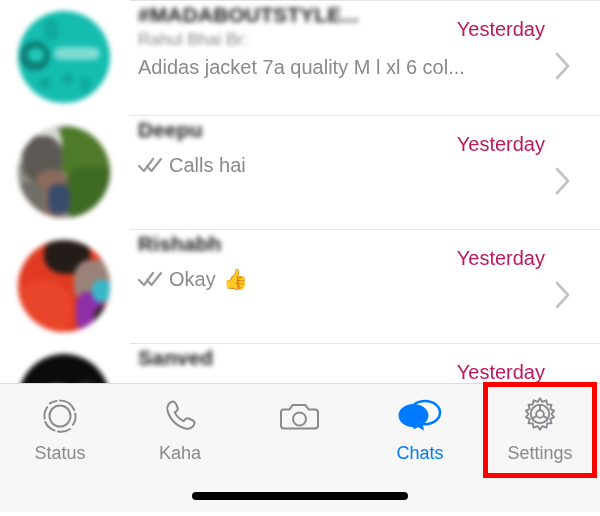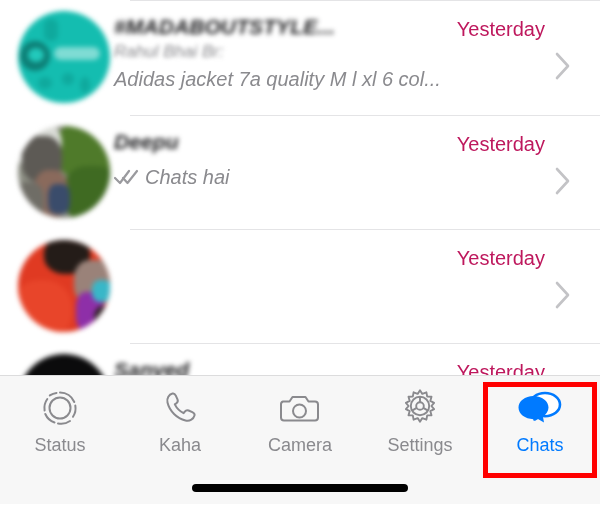--- a/index.html
+++ b/index.html
@@ -94,25 +94,24 @@
   .av3 .b5 { left: -6px; top: 40px; width: 60px; height: 60px; background: #e8452a; border-radius: 45%; }
   .av3 .b6 { left: 76px; top: 66px; width: 22px; height: 28px; background: #2b2320; border-radius: 40%; }
 
   
   .av4 { background: #0b0b0c; }
   .av4 .b1 { left: 24px; top: 30px; width: 30px; height: 22px; background: #6f6f72; border-radius: 50%; }
   .av4 .b2 { left: 56px; top: 26px; width: 26px; height: 26px; background: #242428; border-radius: 50%; }
 
   .row-body {
     position: relative;
-    margin-left: 4px;
-    padding-top: 14px;
+    margin-left: 28px;
+    padding-top: 2px;
     flex: 1 1 auto;
     min-width: 0;
-    font-style: italic;
   }
   .chat-title {
     font-size: 21px;
     font-weight: bold;
     color: #1b1b1d;
     letter-spacing: 0.1px;
     line-height: 26px;
     white-space: nowrap;
   }
   .chat-title.blurred { filter: blur(2.4px); }
@@ -161,21 +160,21 @@
     position: absolute;
     right: 27px;
     top: 50px;
     line-height: 0;
   }
 
   
   .tabbar {
     position: absolute;
     left: 0;
-    bottom: 12px;
+    bottom: 4px;
     width: 600px;
     height: 129px;
     background: #f7f7f7;
     border-top: 1px solid #dcdcdd;
     box-sizing: border-box;
   }
   .tabs {
     display: flex;
     width: 100%;
     padding-top: 11px;
@@ -272,21 +271,21 @@
       </div>
       <div class="row-body">
         <div class="chat-title blurred">Deepu</div>
         <div class="chat-preview" style="margin-top:9px">
           <span class="ticks">
             <svg width="26" height="18" viewBox="0 0 26 18">
                 <path d="M1 10 L6 15 L15 3" fill="none" stroke="#9a9a9e" stroke-width="2.2" stroke-linecap="round" stroke-linejoin="round"></path>
                 <path d="M9 10 L13.5 15 L23 3" fill="none" stroke="#9a9a9e" stroke-width="2.2" stroke-linecap="round" stroke-linejoin="round"></path>
               </svg>
           </span>
-          <span>Chats hai</span>
+          <span>Calls hai</span>
         </div>
       </div>
       <div class="row-right">
         <div class="timestamp">Yesterday</div>
         <div class="chevron">
           <svg width="20" height="32" viewBox="0 0 20 32">
               <path d="M4 4 L15 16 L4 28" fill="none" stroke="#c3c3c6" stroke-width="2.6" stroke-linecap="round" stroke-linejoin="round"></path>
             </svg>
         </div>
       </div>
@@ -294,20 +293,33 @@
 
     <div class="chat-row">
       <div class="row-divider"></div>
       <div class="avatar av3">
         <span class="blob b1"></span>
           <span class="blob b2"></span>
           <span class="blob b3"></span>
         <span class="blob b4"></span>
           <span class="blob b5"></span>
           <span class="blob b6"></span>
+      </div>
+      <div class="row-body">
+        <div class="chat-title blurred">Rishabh</div>
+        <div class="chat-preview" style="margin-top:9px">
+          <span class="ticks">
+            <svg width="26" height="18" viewBox="0 0 26 18">
+                <path d="M1 10 L6 15 L15 3" fill="none" stroke="#9a9a9e" stroke-width="2.2" stroke-linecap="round" stroke-linejoin="round"></path>
+                <path d="M9 10 L13.5 15 L23 3" fill="none" stroke="#9a9a9e" stroke-width="2.2" stroke-linecap="round" stroke-linejoin="round"></path>
+              </svg>
+          </span>
+          <span>Okay</span>
+          <span class="emoji">👍</span>
+        </div>
       </div>
       <div class="row-right">
         <div class="timestamp">Yesterday</div>
         <div class="chevron">
           <svg width="20" height="32" viewBox="0 0 20 32">
               <path d="M4 4 L15 16 L4 28" fill="none" stroke="#c3c3c6" stroke-width="2.6" stroke-linecap="round" stroke-linejoin="round"></path>
             </svg>
         </div>
       </div>
     </div>
@@ -357,50 +369,49 @@
         <div class="tab-label">Kaha</div>
       </div>
 
       <div class="tab">
         <div class="tab-icon">
           <svg width="42" height="40" viewBox="0 0 42 40">
             <path d="M4 13.5 h6.5 l3-4.5 h13 l3 4.5 H36 a3 3 0 0 1 3 3 v13 a3 3 0 0 1 -3 3 H5 a3 3 0 0 1 -3 -3 v-13 a3 3 0 0 1 2 -3 Z" fill="none" stroke="#8a8a8e" stroke-width="2" stroke-linejoin="round"></path>
             <circle cx="20.5" cy="23" r="6.5" fill="none" stroke="#8a8a8e" stroke-width="2"></circle>
           </svg>
         </div>
-        <div class="tab-label">Camera</div>
+      </div>
+
+      <div class="tab active">
+        <div class="tab-icon">
+          <svg width="46" height="40" viewBox="0 0 46 40">
+            <path d="M28 5 C36.5 5 43 10.2 43 16.6 C43 23 36.5 28.2 28 28.2 C26.6 28.2 25.3 28.1 24 27.8 L17.5 31.5 L18.6 25.6 C15.2 23.4 13 20.2 13 16.6 C13 10.2 19.5 5 28 5 Z" fill="#ffffff"></path>
+            <path d="M28 5 C36.5 5 43 10.2 43 16.6 C43 23 36.5 28.2 28 28.2 C26.6 28.2 25.3 28.1 24 27.8 L17.5 31.5 L18.6 25.6 C15.2 23.4 13 20.2 13 16.6 C13 10.2 19.5 5 28 5 Z" fill="none" stroke="#007AFF" stroke-width="2.6" stroke-linejoin="round"></path>
+            <path d="M16.5 8 C25 8 31.5 13.2 31.5 19.6 C31.5 23.2 29.3 26.4 25.9 28.6 L27 34.5 L20.5 30.8 C19.2 31.1 17.9 31.2 16.5 31.2 C8 31.2 1.5 26 1.5 19.6 C1.5 13.2 8 8 16.5 8 Z" fill="#007AFF"></path>
+          </svg>
+        </div>
+        <div class="tab-label">Chats</div>
       </div>
 
       <div class="tab">
         <div class="tab-icon">
           <svg width="42" height="42" viewBox="0 0 42 42">
             <g fill="none" stroke="#8a8a8e" stroke-width="1.9" stroke-linejoin="round">
               <path d="M21 3.2 L23.3 6.9 L27.4 5.3 L28.2 9.6 L32.5 9.7 L31.3 13.9 L35.1 15.8 L32.4 19 L35.1 22.2 L31.3 24.1 L32.5 28.3 L28.2 28.4 L27.4 32.7 L23.3 31.1 L21 34.8 L18.7 31.1 L14.6 32.7 L13.8 28.4 L9.5 28.3 L10.7 24.1 L6.9 22.2 L9.6 19 L6.9 15.8 L10.7 13.9 L9.5 9.7 L13.8 9.6 L14.6 5.3 L18.7 6.9 Z"></path>
               <circle cx="21" cy="19" r="9.2"></circle>
               <circle cx="21" cy="19" r="3.8"></circle>
               <path d="M21 9.8 L21 15.2"></path>
               <path d="M13 23.6 L17.7 20.9"></path>
               <path d="M24.3 20.9 L29 23.6"></path>
             </g>
           </svg>
         </div>
         <div class="tab-label">Settings</div>
       </div>
 
-      <div class="tab active">
-        <div class="tab-icon">
-          <svg width="46" height="40" viewBox="0 0 46 40">
-            <path d="M28 5 C36.5 5 43 10.2 43 16.6 C43 23 36.5 28.2 28 28.2 C26.6 28.2 25.3 28.1 24 27.8 L17.5 31.5 L18.6 25.6 C15.2 23.4 13 20.2 13 16.6 C13 10.2 19.5 5 28 5 Z" fill="#ffffff"></path>
-            <path d="M28 5 C36.5 5 43 10.2 43 16.6 C43 23 36.5 28.2 28 28.2 C26.6 28.2 25.3 28.1 24 27.8 L17.5 31.5 L18.6 25.6 C15.2 23.4 13 20.2 13 16.6 C13 10.2 19.5 5 28 5 Z" fill="none" stroke="#007AFF" stroke-width="2.6" stroke-linejoin="round"></path>
-            <path d="M16.5 8 C25 8 31.5 13.2 31.5 19.6 C31.5 23.2 29.3 26.4 25.9 28.6 L27 34.5 L20.5 30.8 C19.2 31.1 17.9 31.2 16.5 31.2 C8 31.2 1.5 26 1.5 19.6 C1.5 13.2 8 8 16.5 8 Z" fill="#007AFF"></path>
-          </svg>
-        </div>
-        <div class="tab-label">Chats</div>
-      </div>
-
     </div>
 
     <div class="home-indicator"></div>
   </div>
 
   <div class="highlight-box"></div>
 
 </div>
 
 </body></html>

